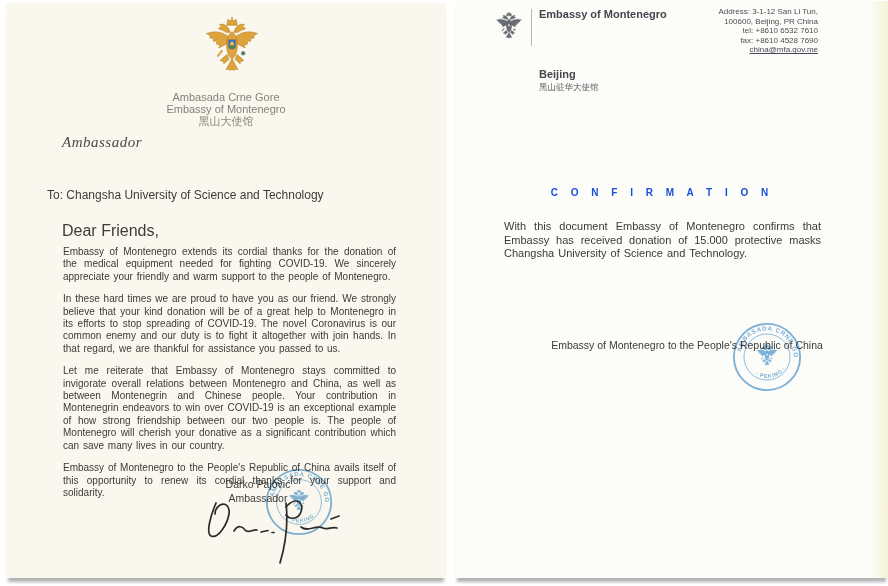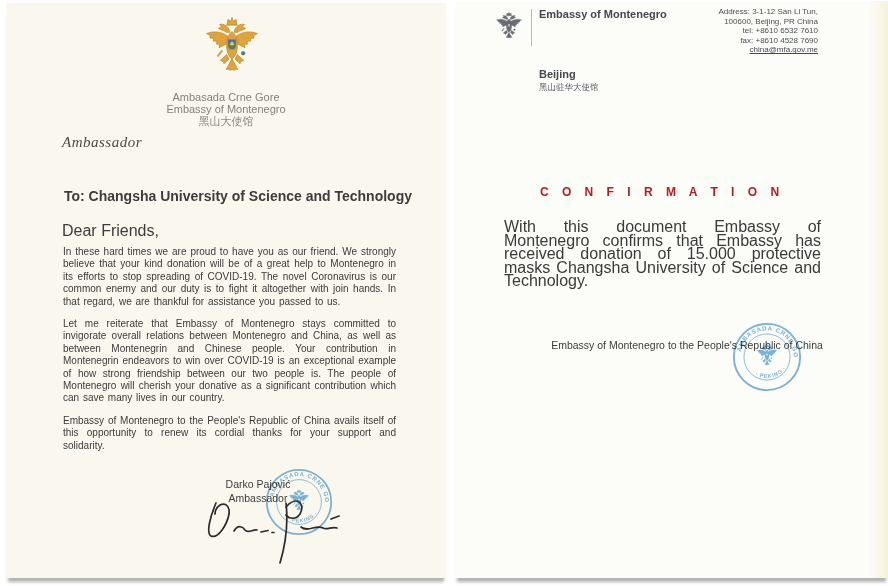--- a/index.html
+++ b/index.html
@@ -28,21 +28,21 @@
   .coa-left{position:absolute;left:192px;top:11px;width:68px;height:72px;
     --main:#dfa33d;--stroke:#b5821f;--shield:#4472b8;--lion:#e8c35a;--base:#4e8a3c;--orb:#3e7f8a;}
   .org-block{position:absolute;left:0;top:88px;width:440px;text-align:center;color:#84827a;}
   .org-line{font-size:11px;line-height:12px;}
   .org-cn{font-size:11px;line-height:13px;color:#8a887e;}
   .role-script{
     position:absolute;left:56px;top:131px;
     font-family:"Liberation Serif","DejaVu Serif",serif;
     font-style:italic;font-size:15px;color:#4a4a46;letter-spacing:.5px;
   }
-  .recipient{position:absolute;left:58px;top:185px;font-size:14px;color:#3c3c3c;font-weight:bold;}
+  .recipient{position:absolute;left:41px;top:185px;font-size:12px;color:#3c3c3c;}
   .salutation{position:absolute;left:56px;top:219px;font-size:16px;color:#3c3c3c;}
   .body-block{position:absolute;left:57px;top:243px;width:333px;}
   .body-block p{
     margin:0 0 10px 0;font-size:10px;line-height:12.4px;color:#3a3a3a;
     text-align:justify;word-spacing:1px;
   }
   .sig-block{position:absolute;left:172px;top:474px;width:160px;text-align:center;color:#3c3c3c;}
   .sig-name{font-size:10.5px;line-height:14px;}
   .sig-title{font-size:10.5px;line-height:14px;}
   .stamp-left{position:absolute;left:258px;top:464px;width:70px;height:70px;opacity:.78;mix-blend-mode:multiply;}
@@ -52,22 +52,22 @@
   .hdr-logo{position:absolute;left:38px;top:7px;width:32px;height:40px;
     --main:#6a6e74;--stroke:#595d63;--shield:#6a6e74;--lion:#d8d8d2;--base:#8a8d91;--orb:#6a6e74;}
   .hdr-divider{position:absolute;left:76px;top:8px;width:1px;height:37px;background:#b9b9b5;}
   .hdr-name{position:absolute;left:84px;top:7px;color:#43474d;}
   .hdr-name .nm{font-size:11px;line-height:13px;font-weight:bold;font-stretch:normal;}
   .hdr-name .city{font-size:11px;line-height:13px;font-weight:bold;margin-top:47px;}
   .hdr-name .cn{font-size:8.5px;line-height:12px;color:#55585e;}
   .addr-block{position:absolute;right:70px;top:6px;text-align:right;color:#4b4f55;font-size:8px;line-height:9.6px;}
   .addr-email{text-decoration:underline;color:#464a58;}
   .conf-title-wrap{position:absolute;left:49px;top:181px;width:316px;text-align:center;}
-  .conf-title{font-size:12px;font-weight:bold;letter-spacing:5px;color:#b91c1c;}
-  .conf-body{position:absolute;left:49px;top:219px;width:317px;font-size:16px;line-height:13.6px;
+  .conf-title{font-size:10px;font-weight:bold;letter-spacing:5px;color:#1d4ed8;}
+  .conf-body{position:absolute;left:49px;top:219px;width:317px;font-size:11px;line-height:13.6px;
     color:#3a3a3a;text-align:justify;word-spacing:1px;}
   .conf-footer{position:absolute;left:84px;top:338px;width:296px;text-align:center;
     font-size:10.5px;color:#3c3c3c;}
   .stamp-right{position:absolute;left:276px;top:320px;width:72px;height:72px;opacity:.8;mix-blend-mode:multiply;}
 
   .hidden-defs{position:absolute;width:0;height:0;overflow:hidden;}
   .stamp-svg text{font-family:"Liberation Sans",sans-serif;font-weight:bold;}
 </style>
 </head>
 <body>
@@ -130,20 +130,21 @@
       <div class="org-line">Embassy of Montenegro</div>
       <div class="org-cn">黑山大使馆</div>
     </div>
 
     <div class="role-script">Ambassador</div>
 
     <div class="recipient">To: Changsha University of Science and Technology</div>
     <div class="salutation">Dear Friends,</div>
 
     <div class="body-block">
+      <p>Embassy of Montenegro extends its cordial thanks for the donation of the medical equipment needed for fighting COVID-19. We sincerely appreciate your friendly and warm support to the people of Montenegro.</p>
       <p>In these hard times we are proud to have you as our friend. We strongly believe that your kind donation will be of a great help to Montenegro in its efforts to stop spreading of COVID-19. The novel Coronavirus is our common enemy and our duty is to fight it altogether with join hands. In that regard, we are thankful for assistance you passed to us.</p>
       <p>Let me reiterate that Embassy of Montenegro stays committed to invigorate overall relations between Montenegro and China, as well as between Montenegrin and Chinese people. Your contribution in Montenegrin endeavors to win over COVID-19 is an exceptional example of how strong friendship between our two people is. The people of Montenegro will cherish your donative as a significant contribution which can save many lives in our country.</p>
       <p>Embassy of Montenegro to the People's Republic of China avails itself of this opportunity to renew its cordial thanks for your support and solidarity.</p>
     </div>
 
     <div class="sig-block">
       <div class="sig-name">Darko Pajović</div>
       <div class="sig-title">Ambassador</div>
     </div>
 

